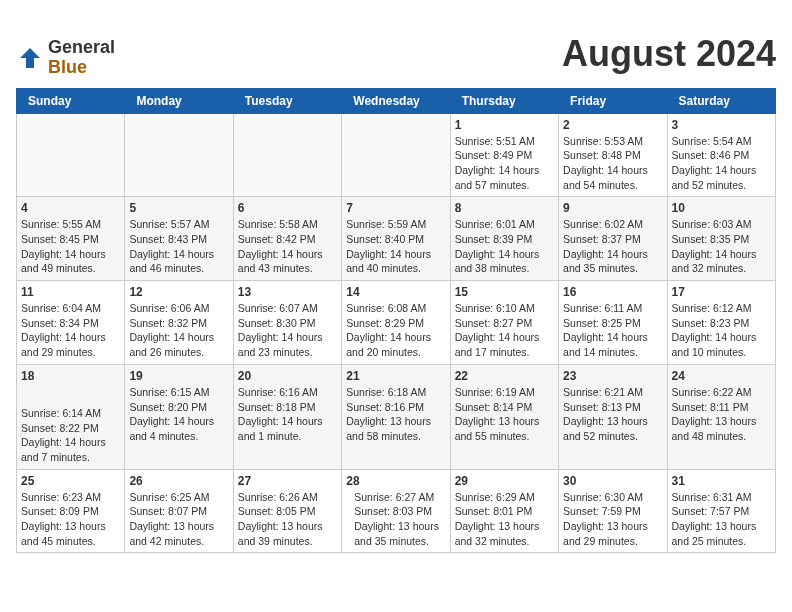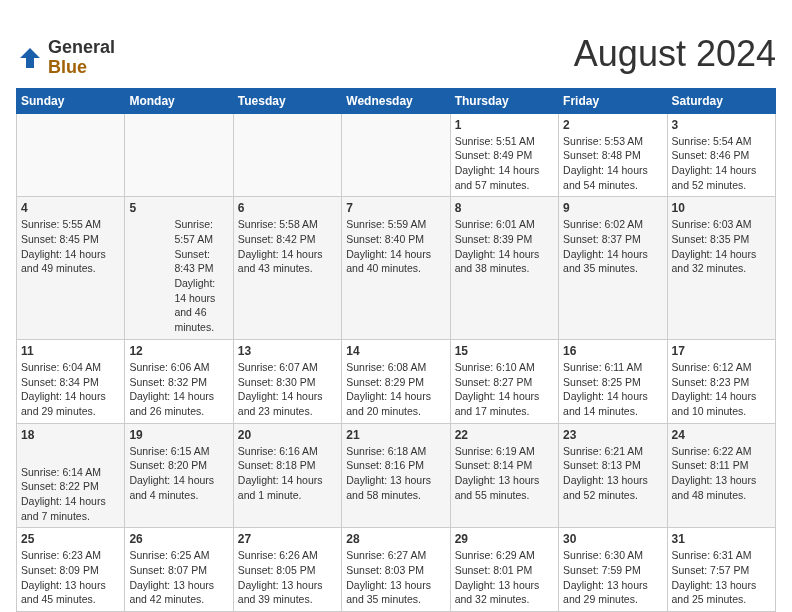--- a/index.html
+++ b/index.html
@@ -34,37 +34,37 @@
     .logo-icon {
       width: 28px;
       height: 28px;
       margin-right: 4px;
     }
     .title-block {
       text-align: right;
     }
     .month-year {
       font-size: 36px;
-      font-weight: normal;
+      font-weight: bold;
       color: #333;
       line-height: 1.1;
     }
     .location {
       font-size: 16px;
       color: #555;
     }
     table {
       width: 100%;
       border-collapse: collapse;
       font-size: 10.5px;
     }
     thead tr th {
       background: #1a5faa;
       color: #fff;
-      padding: 5px 4px;
+      padding: 5px 11px;
       text-align: left;
       font-size: 12px;
       font-weight: bold;
       border: 1px solid #1a5faa;
     }
     tbody tr td {
       border: 1px solid #ccc;
       vertical-align: top;
       padding: 4px 4px 4px 4px;
       width: calc(100% / 7);
@@ -150,21 +150,21 @@
       <tr>
         <td>
           <div class="day-num">4</div>
           <div class="day-info" style="white-space: pre-line;">Sunrise: 5:55 AM
 Sunset: 8:45 PM
 Daylight: 14 hours
 and 49 minutes.</div>
         </td>
         <td>
           <div class="day-num">5</div>
-          <div class="day-info" style="white-space: pre-line; margin-left: 45px;">Sunrise: 5:57 AM
+          <div class="day-info" style="white-space: pre-line;">Sunrise: 5:57 AM
 Sunset: 8:43 PM
 Daylight: 14 hours
 and 46 minutes.</div>
         </td>
         <td>
           <div class="day-num">6</div>
           <div class="day-info" style="white-space: pre-line;">Sunrise: 5:58 AM
 Sunset: 8:42 PM
 Daylight: 14 hours
 and 43 minutes.</div>
@@ -317,21 +317,21 @@
         </td>
         <td>
           <div class="day-num">27</div>
           <div class="day-info" style="white-space: pre-line;">Sunrise: 6:26 AM
 Sunset: 8:05 PM
 Daylight: 13 hours
 and 39 minutes.</div>
         </td>
         <td>
           <div class="day-num">28</div>
-          <div class="day-info" style="white-space: pre-line;">Sunrise: 6:27 AM
+          <div class="day-info" style="white-space: pre-line; margin-left: 8px;">Sunrise: 6:27 AM
 Sunset: 8:03 PM
 Daylight: 13 hours
 and 35 minutes.</div>
         </td>
         <td>
           <div class="day-num">29</div>
           <div class="day-info" style="white-space: pre-line;">Sunrise: 6:29 AM
 Sunset: 8:01 PM
 Daylight: 13 hours
 and 32 minutes.</div>

